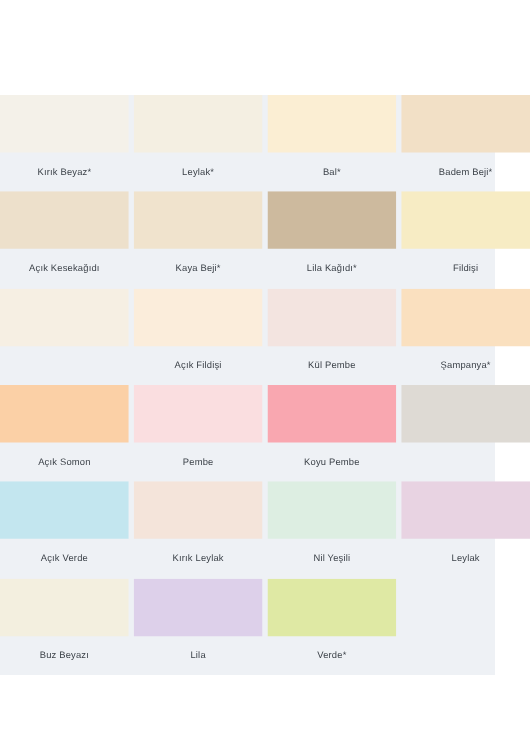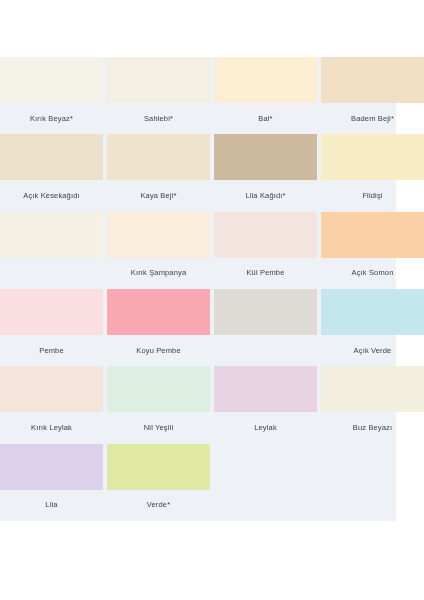--- a/index.html
+++ b/index.html
@@ -20,21 +20,21 @@
     width: 424px;
     height: 600px;
     background: #ffffff;
     box-sizing: border-box;
   }
 
   
   .chart-panel {
     position: absolute;
     left: 0;
-    top: 57px;
+    top: 76px;
     width: 396px;
     height: 464px;
     background: #eef1f5;
     box-sizing: border-box;
   }
 
   .swatch-grid {
     display: grid;
     grid-template-columns: repeat(4, 1fr);
     grid-template-rows: repeat(6, 1fr);
@@ -82,21 +82,21 @@
 
 <div id="color-chart">
   <div class="chart-panel" style="background: rgb(238, 241, 245);">
     <div class="swatch-grid">
         <div class="swatch-cell">
           <div class="swatch-color" style="background: rgb(244, 241, 233);"></div>
           <div class="swatch-label">Kırık Beyaz*</div>
         </div>
         <div class="swatch-cell">
           <div class="swatch-color" style="background: rgb(244, 239, 226);"></div>
-          <div class="swatch-label">Sahlebi*</div>
+          <div class="swatch-label">Leylak*</div>
         </div>
         <div class="swatch-cell">
           <div class="swatch-color" style="background: rgb(251, 238, 211);"></div>
           <div class="swatch-label">Bal*</div>
         </div>
         <div class="swatch-cell">
           <div class="swatch-color" style="background: rgb(242, 224, 198);"></div>
           <div class="swatch-label">Badem Beji*</div>
         </div>
         <div class="swatch-cell">
@@ -113,25 +113,29 @@
         </div>
         <div class="swatch-cell">
           <div class="swatch-color" style="background: rgb(247, 236, 196);"></div>
           <div class="swatch-label">Fildişi</div>
         </div>
         <div class="swatch-cell">
           <div class="swatch-color" style="background: rgb(246, 239, 227);"></div>
         </div>
         <div class="swatch-cell">
           <div class="swatch-color" style="background: rgb(251, 237, 219);"></div>
-          <div class="swatch-label">Kırık Şampanya</div>
+          <div class="swatch-label">Açık Fildişi</div>
         </div>
         <div class="swatch-cell">
           <div class="swatch-color" style="background: rgb(243, 228, 224);"></div>
           <div class="swatch-label">Kül Pembe</div>
+        </div>
+        <div class="swatch-cell">
+          <div class="swatch-color" style="background: rgb(250, 224, 191);"></div>
+          <div class="swatch-label">Şampanya*</div>
         </div>
         <div class="swatch-cell">
           <div class="swatch-color" style="background: rgb(251, 208, 166);"></div>
           <div class="swatch-label">Açık Somon</div>
         </div>
         <div class="swatch-cell">
           <div class="swatch-color" style="background: rgb(250, 222, 224);"></div>
           <div class="swatch-label">Pembe</div>
         </div>
         <div class="swatch-cell">

